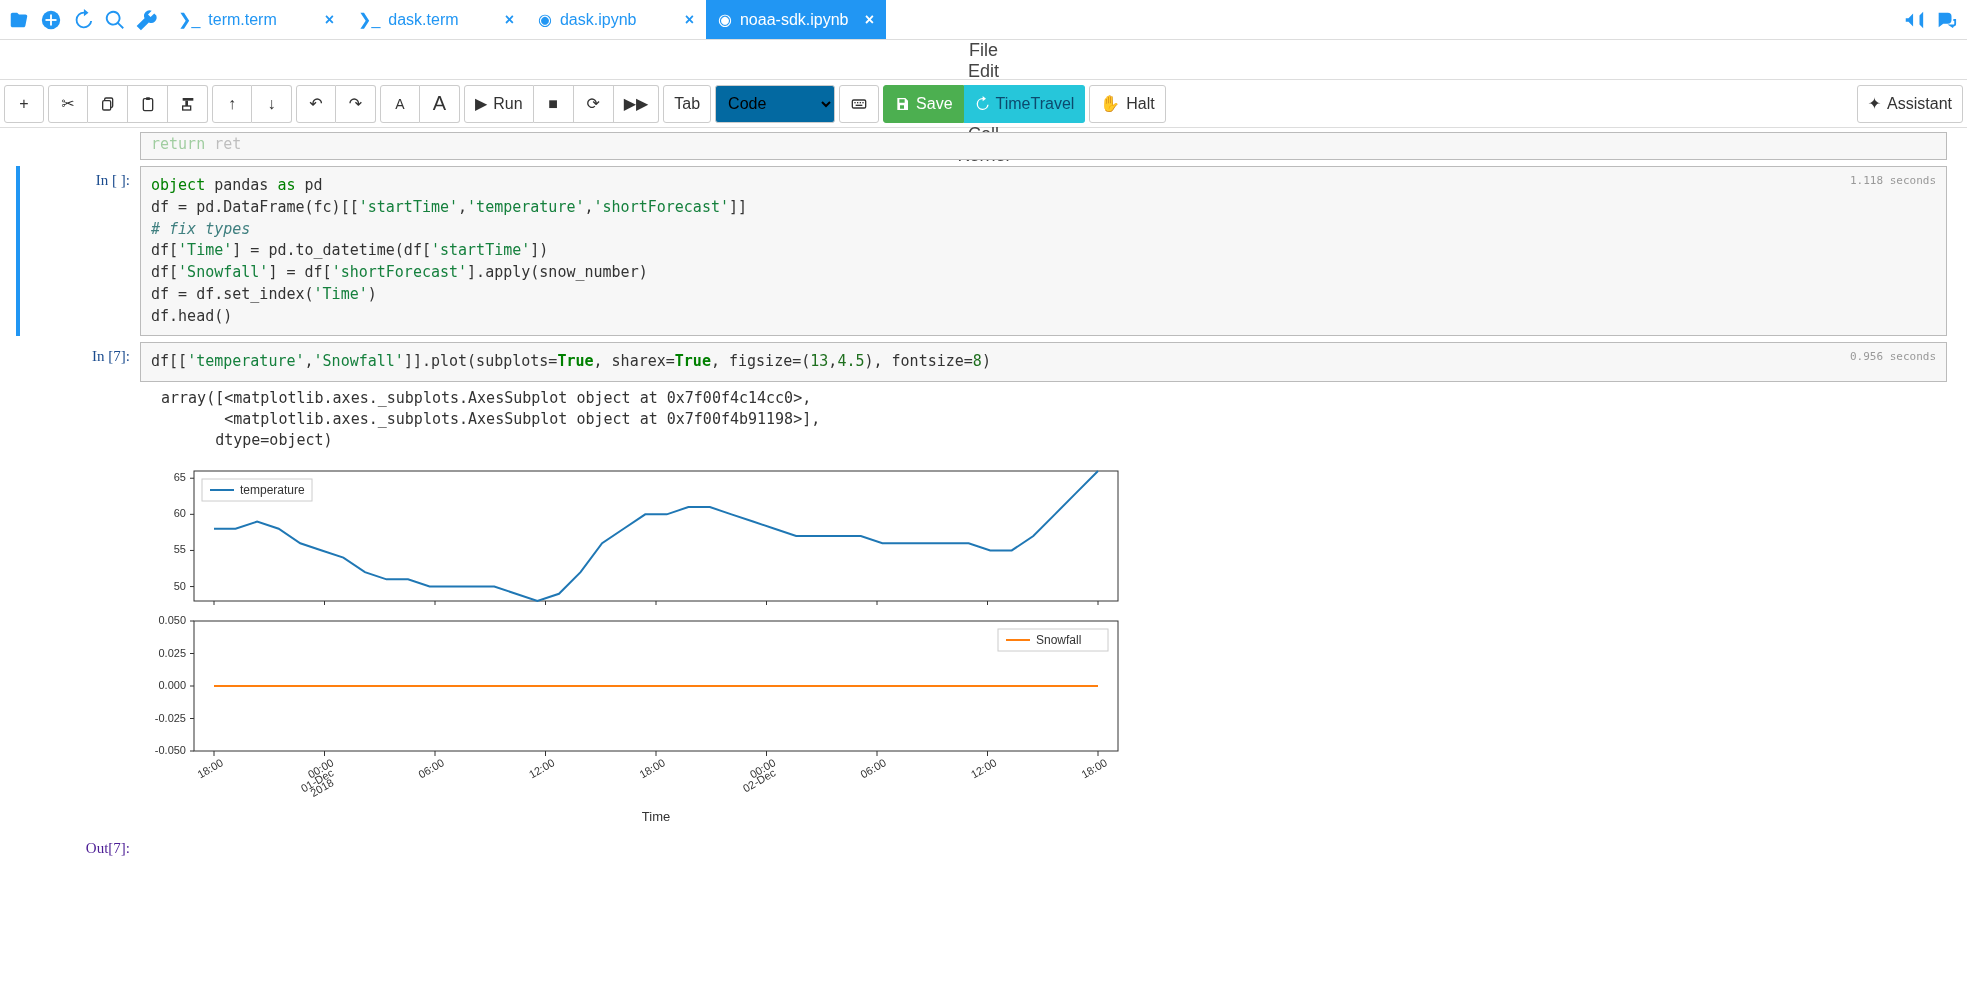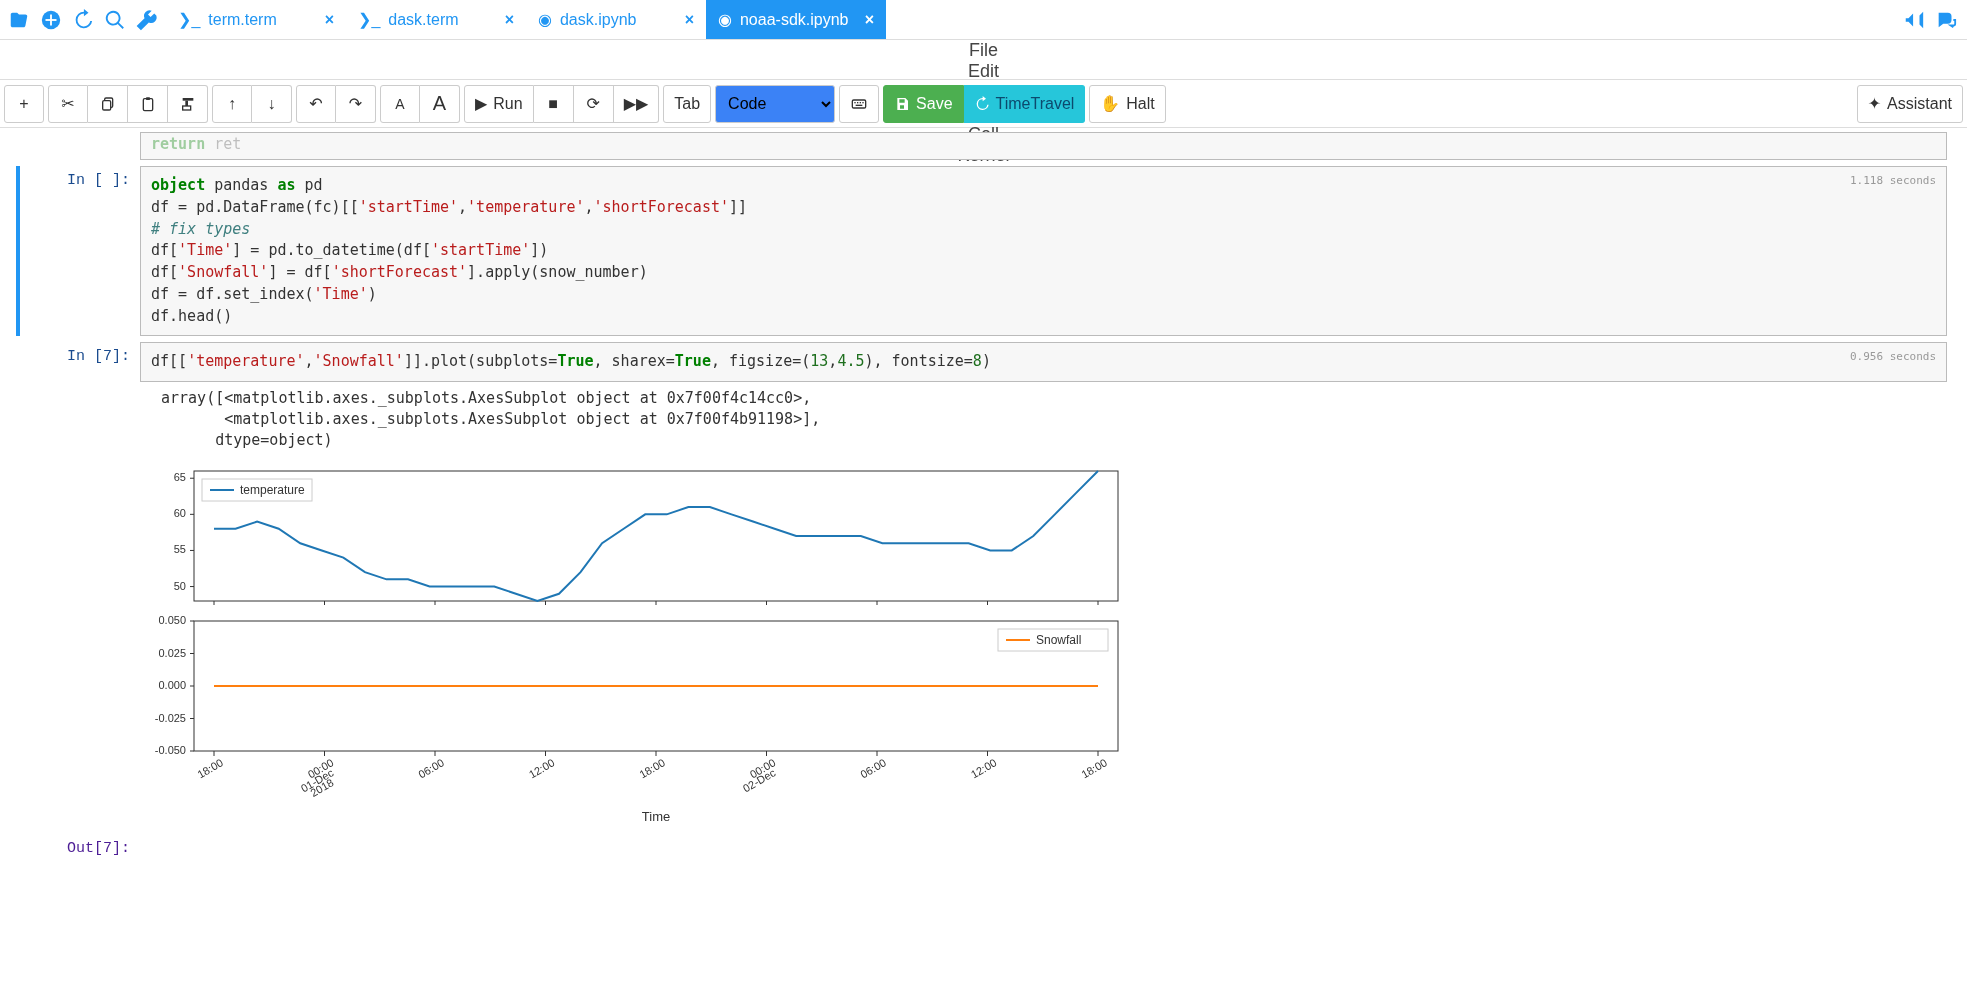--- a/index.html
+++ b/index.html
@@ -27,38 +27,38 @@
   .toolbar { display: flex; align-items: center; height: 48px; border-bottom: 1px solid #ddd; padding: 0 4px; gap: 4px; }
   .btn { border: 1px solid #ccc; background: #fff; height: 38px; min-width: 40px; display: flex; align-items: center; justify-content: center; cursor: pointer; border-radius: 3px; font-size: 16px; color: #333; padding: 0 10px; gap:6px;}
   .btn-grp { display: flex; }
   .btn-grp .btn { border-radius: 0; }
   .btn-grp .btn:first-child { border-top-left-radius: 3px; border-bottom-left-radius: 3px; }
   .btn-grp .btn:last-child { border-top-right-radius: 3px; border-bottom-right-radius: 3px; }
   .btn-grp .btn + .btn { border-left: none; }
   .btn.green { background: #4CAF50; color: #fff; border-color: #4CAF50; }
   .btn.cyan { background: #26C6DA; color: #0c4a6e; border-color: #26C6DA; }
   .btn svg { width:16px; height:16px; fill: currentColor;}
-  select.cell-type { height: 38px; border: 1px solid #ccc; min-width: 120px; font-size: 16px; padding: 0 8px; background:#3b82f6; border-radius:3px;}
+  select.cell-type { height: 38px; border: 1px solid #ccc; min-width: 120px; font-size: 16px; padding: 0 8px; background:#0369a1; border-radius:3px;}
   .notebook { padding: 4px 20px; overflow-y: auto; height: calc(100vh - 128px); background: #fff; }
   .cell { display: flex; margin-bottom: 6px; }
   .cell.selected { border-left: 4px solid #2196F3; padding-left:0; margin-left:-4px;}
-  .prompt { width: 120px; text-align: right; padding: 6px 10px 0 0; font-family: Liberation Mono, monospace; font-size: 15px; flex-shrink:0;}
+  .prompt { width: 120px; text-align: right; padding: 6px 10px 0 0; font-family: Liberation Serif, serif; font-size: 15px; flex-shrink:0;}
   .prompt.in { color: #1a4b8e; }
   .prompt.out { color: #4c1d95; }
   .cell-body { flex: 1; position: relative; }
   .code-box { border: 1px solid #bbb; background: #f7f7f7; padding: 8px 10px; font-family: "Menlo","Consolas",monospace; font-size: 15px; line-height: 1.45; white-space: pre; overflow-x: auto; position:relative;}
   .timing { position: absolute; top: 6px; right: 10px; color: #999; font-size: 11px; }
   .output-text { font-family: "Menlo","Consolas",monospace; font-size: 15px; padding: 6px 0 4px 4px; white-space: pre; line-height:1.4;margin-left:17px;}
   .plot-area { padding: 10px 0 0 4px; }
   .legend-box { fill:#fff; stroke:#ccc; stroke-width:1;}
   .tick-label { font-size:11px; fill:#333; font-family: sans-serif;}
   .xlabel { font-size:13px; fill:#333; text-anchor:middle;}
   .truncated-code { border: 1px solid #bbb; background:#f7f7f7; padding: 2px 10px 6px 10px; font-family:"Menlo","Consolas",monospace; font-size:15px; color:#555; border-top:none;}
-  .kw { color: #008000; font-weight: bold; }
-  .str { color: #b91c1c; }
+  .kw { color: #008000; font-weight: normal; }
+  .str { color: #15803d; }
   .cm { color: #408080; font-style: italic; }
   .num { color: #1e6f1e; }
   .bool { color: #008000; font-weight:bold;}
 </style>
 </head>
 <body>
 
 <div class="top-bar">
   <div class="top-icons">
     <svg viewBox="0 0 24 24">

